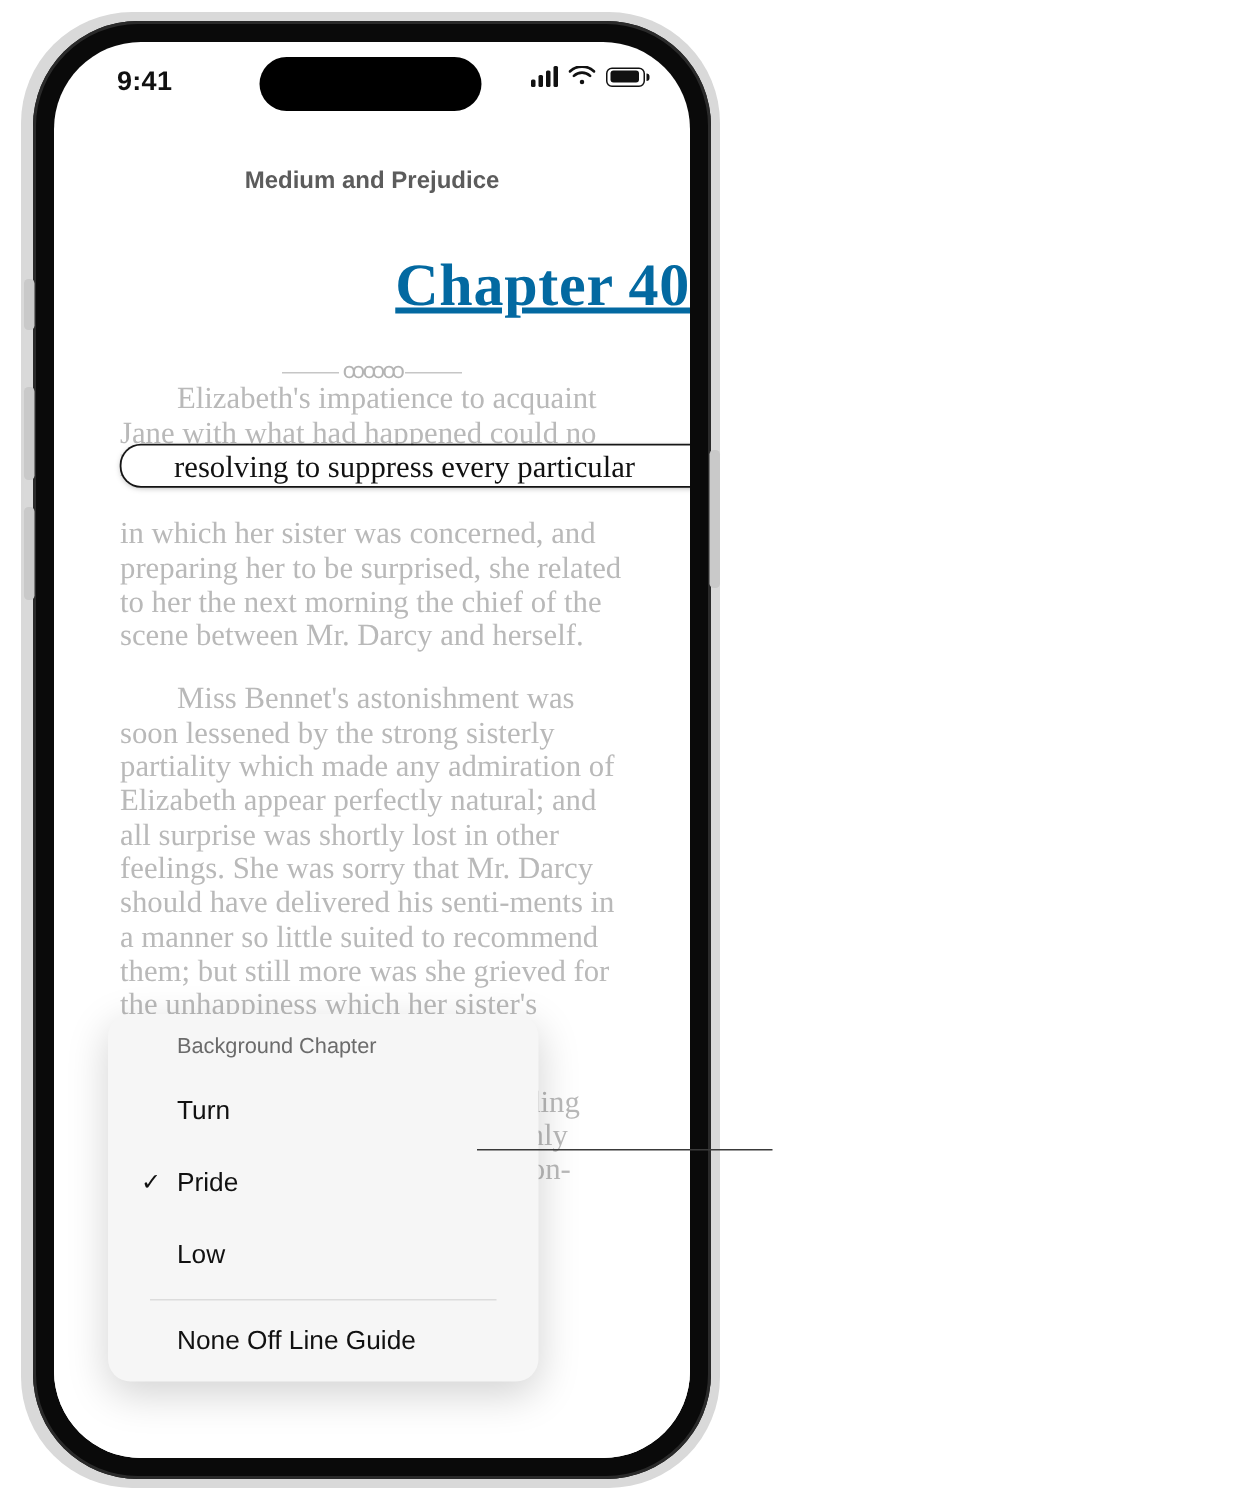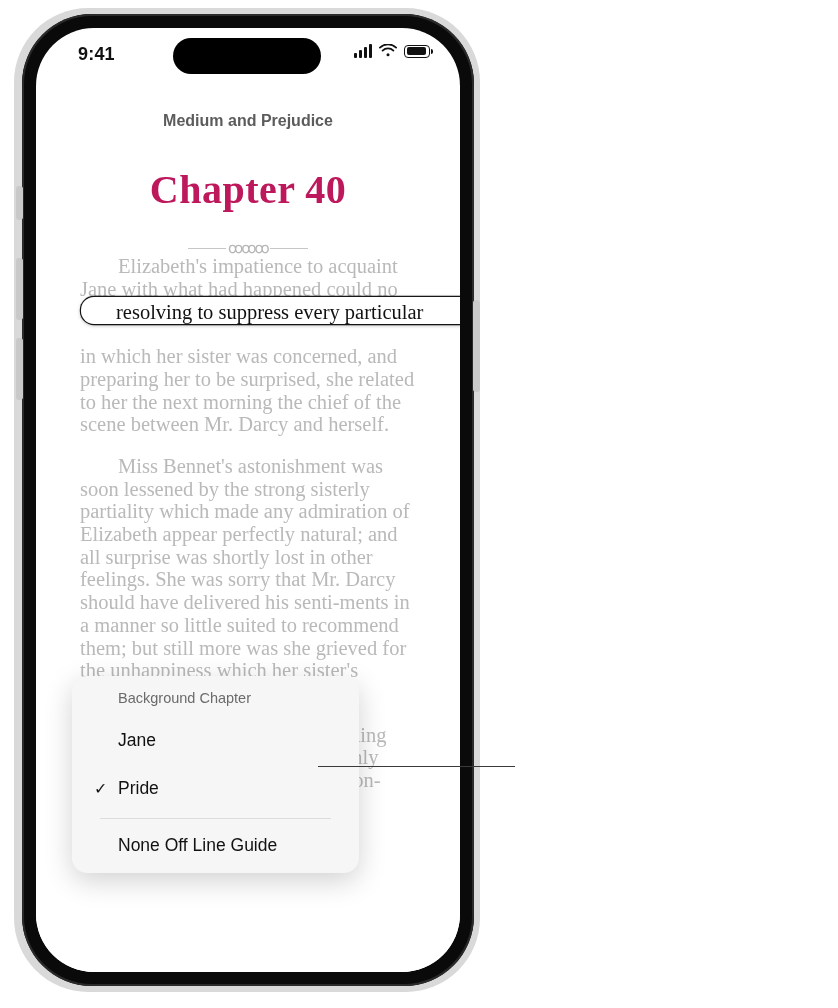--- a/index.html
+++ b/index.html
@@ -134,27 +134,28 @@
   }
   .book-title {
     text-align: center;
     font-family: "Liberation Sans", sans-serif;
     font-size: 16px;
     font-weight: bold;
     color: #5c5c5c;
     margin-top: 26px;
   }
   .chapter-title {
-    text-align: center;
+    text-align: right;
     font-family: "Liberation Serif", serif;
     font-size: 40px;
     font-weight: bold;
-    color: #be185d;
+    color: #0369a1;
     margin-top: 36px;
     letter-spacing: 0.5px;
+    text-decoration: underline;
   }
   .ornament {
     margin: 28px auto 0;
     width: 120px;
     height: 14px;
     position: relative;
   }
   .ornament .line {
     position: absolute;
     top: 7px;
@@ -162,21 +163,21 @@
     background: #c6c6c6;
     width: 38px;
   }
   .ornament .line.l { left: 0; }
   .ornament .line.r { right: 0; }
   .ornament .knot {
     position: absolute;
     left: 40px;
     top: 0;
     width: 40px;
-    text-align: left;
+    text-align: right;
     font-family: "Liberation Serif", serif;
     font-size: 15px;
     color: #b4b4b4;
     line-height: 14px;
     letter-spacing: -2px;
   }
 
   .para {
     font-family: "Liberation Serif", serif;
     font-size: 20.5px;
@@ -314,28 +315,31 @@
     </div>
 
     <div class="line-guide">
       <span>resolving to suppress every particular</span>
     </div>
 
     <div class="menu">
       <div class="menu-header">Background Chapter</div>
 
       <div class="menu-item">
-        <span>Jane</span>
+        <span>Turn</span>
       </div>
 
       <div class="menu-item">
         <span class="check">✓</span>
         <span>Pride</span>
       </div>
 
+      <div class="menu-item">
+        <span>Low</span>
+      </div>
 
 
       <div class="menu-sep"></div>
 
       <div class="menu-item">
         <span>None Off Line Guide</span>
       </div>
     </div>
 
   </div>

